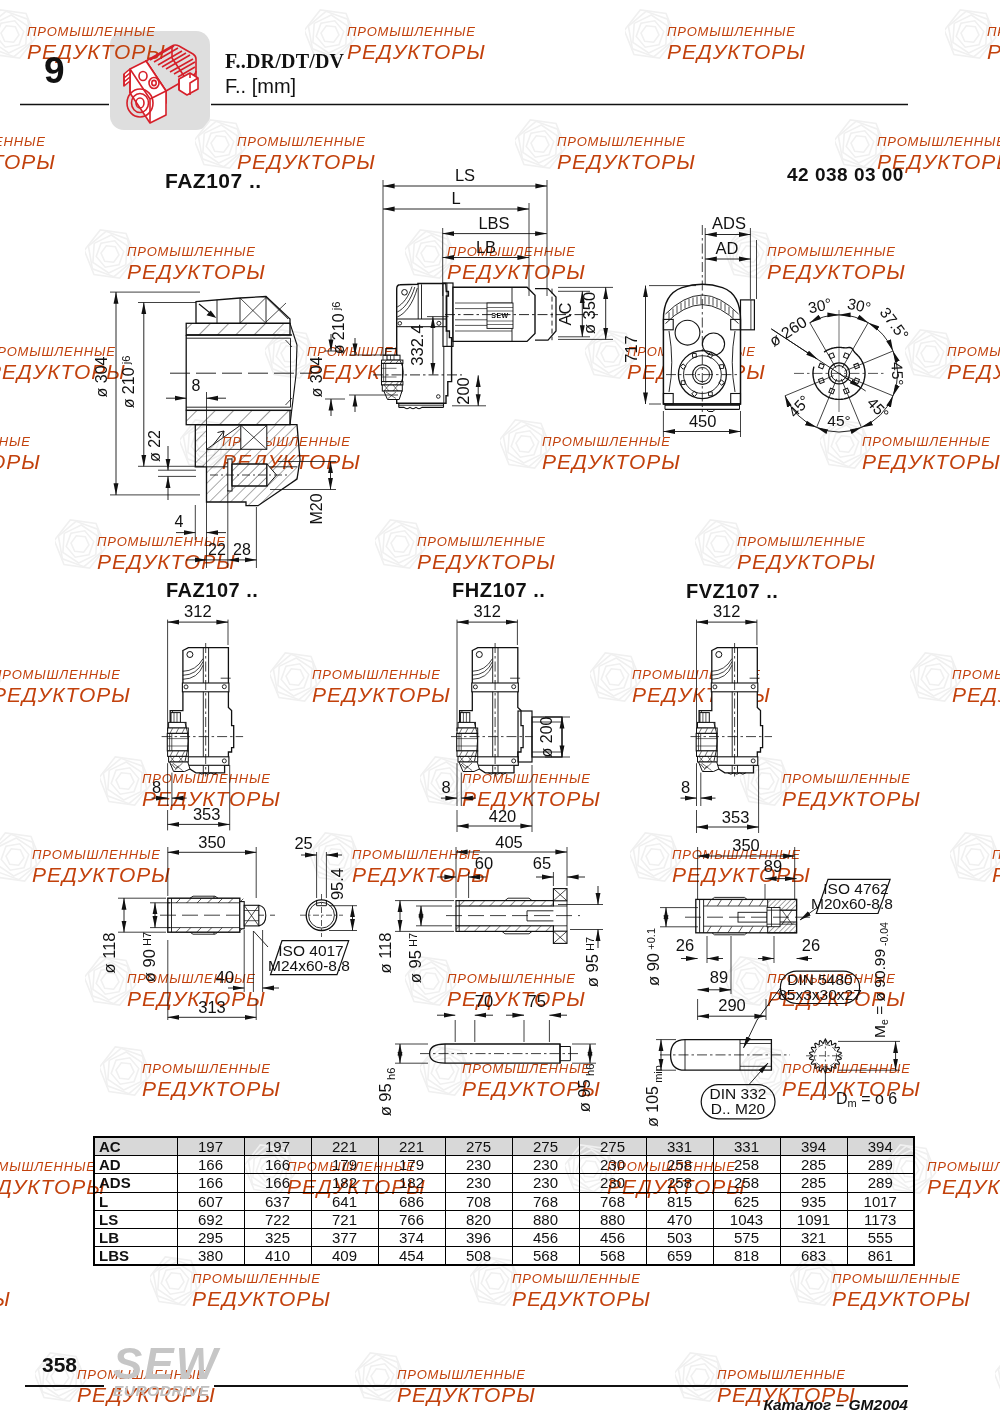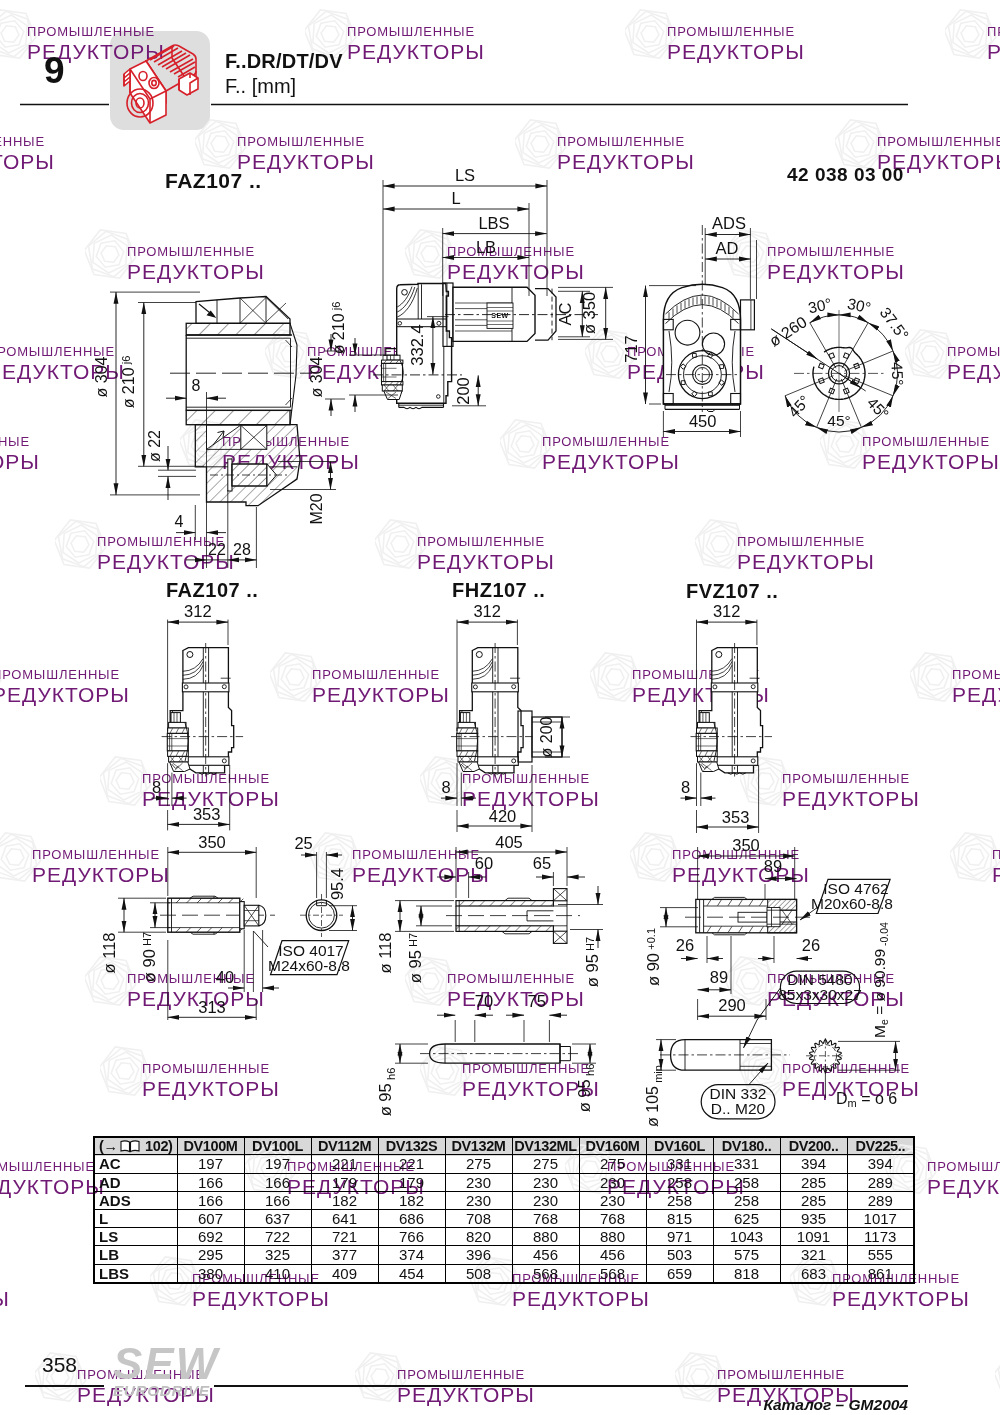--- a/index.html
+++ b/index.html
@@ -1,32 +1,32 @@
 <!DOCTYPE html>
 <html><head><meta charset="utf-8">
 <style>
 html,body{margin:0;padding:0;background:#fff;}
 body{width:1000px;height:1415px;position:relative;overflow:hidden;
  font-family:"Liberation Sans",sans-serif;color:#111;}
 .wm{position:absolute;width:200px;height:60px;z-index:2;}
-.wt{position:absolute;left:42px;top:19px;white-space:nowrap;color:#701a75;}
+.wt{position:absolute;left:42px;top:19px;white-space:nowrap;color:#c2410c;font-style:italic;}
 .w1{font-size:13px;letter-spacing:0.8px;}
 .w2{font-size:21px;letter-spacing:1px;margin-top:1px;}
 .graybox{position:absolute;left:110px;top:31px;width:100px;height:99px;background:#dedede;border-radius:14px;z-index:1;}
 .iconlayer{position:absolute;left:110px;top:31px;width:100px;height:99px;z-index:5;}
 .pagenum{position:absolute;left:44px;top:50px;font-size:37px;font-weight:bold;z-index:5;}
-.t1{position:absolute;left:225px;top:50px;font-size:20px;font-weight:bold;z-index:5;letter-spacing:0.2px;}
+.t1{position:absolute;left:225px;top:50px;font-size:20px;font-weight:bold;z-index:5;letter-spacing:0.2px;font-family:Liberation Serif, serif;}
 .t2{position:absolute;left:225px;top:75px;font-size:20px;z-index:5;}
 table.dim{position:absolute;left:93px;top:1136px;width:820px;z-index:5;table-layout:fixed;
  border-collapse:collapse;font-size:15px;border:2px solid #000;}
 table.dim td{border:1px solid #000;text-align:center;height:17.2px;padding:0;}
 table.dim tr.hd td{font-weight:bold;height:16.4px;font-size:14.5px;letter-spacing:-0.4px;}
 table.dim td.c0{text-align:left;padding-left:4px;font-weight:bold;width:81px;}
 .hdbg{position:absolute;left:93px;top:1137px;width:820px;height:19px;background:#d8d8d8;z-index:1;}
-.f358{position:absolute;left:42px;top:1353px;font-size:21px;font-weight:normal;z-index:5;}
+.f358{position:absolute;left:42px;top:1353px;font-size:21px;font-weight:bold;z-index:5;}
 .sew{position:absolute;left:113px;top:1344px;z-index:4;color:#c6c6c6;font-weight:bold;font-style:italic;}
 .sew .s1{font-size:44px;letter-spacing:2px;line-height:40px;}
 .sew .s2{font-size:15.5px;letter-spacing:0.5px;line-height:14px;color:#bfbfbf;}
 .cat{position:absolute;right:92px;top:1358px;font-size:15.5px;font-weight:bold;font-style:italic;z-index:5;margin-top:38px;}
 </style></head>
 <body>
 <div class="graybox"></div>
 <div class="hdbg"></div>
 <div class="wm" style="left:-15px;top:5px">
     <svg width="52" height="58" style="position:absolute;left:0;top:0">
@@ -1399,37 +1399,20 @@
       <col style="width:67px">
       <col style="width:67px">
       <col style="width:67px">
       <col style="width:67px">
       <col style="width:67px">
       <col style="width:67px">
       <col style="width:67px">
       <col style="width:67px">
     </colgroup>
     <tbody>
-      <tr class="hd">
-        <td class="c0">(→ <svg width="20" height="13" viewBox="0 0 20 13" style="vertical-align:-2px">
-            <path d="M1,1.5 Q5.5,0 9.5,2 L9.5,11.5 Q5.5,9.5 1,11 Z" fill="#fff" stroke="#111" stroke-width="1.1"></path>
-            <path d="M19,1.5 Q14.5,0 10.5,2 L10.5,11.5 Q14.5,9.5 19,11 Z" fill="#fff" stroke="#111" stroke-width="1.1"></path>
-          </svg>  102)</td>
-        <td>DV100M</td>
-        <td>DV100L</td>
-        <td>DV112M</td>
-        <td>DV132S</td>
-        <td>DV132M</td>
-        <td>DV132ML</td>
-        <td>DV160M</td>
-        <td>DV160L</td>
-        <td>DV180..</td>
-        <td>DV200..</td>
-        <td>DV225..</td>
-      </tr>
       <tr>
         <td class="c0">AC</td>
         <td>197</td>
         <td>197</td>
         <td>221</td>
         <td>221</td>
         <td>275</td>
         <td>275</td>
         <td>275</td>
         <td>331</td>
@@ -1481,21 +1464,21 @@
       </tr>
       <tr>
         <td class="c0">LS</td>
         <td>692</td>
         <td>722</td>
         <td>721</td>
         <td>766</td>
         <td>820</td>
         <td>880</td>
         <td>880</td>
-        <td>971</td>
+        <td>470</td>
         <td>1043</td>
         <td>1091</td>
         <td>1173</td>
       </tr>
       <tr>
         <td class="c0">LB</td>
         <td>295</td>
         <td>325</td>
         <td>377</td>
         <td>374</td>

